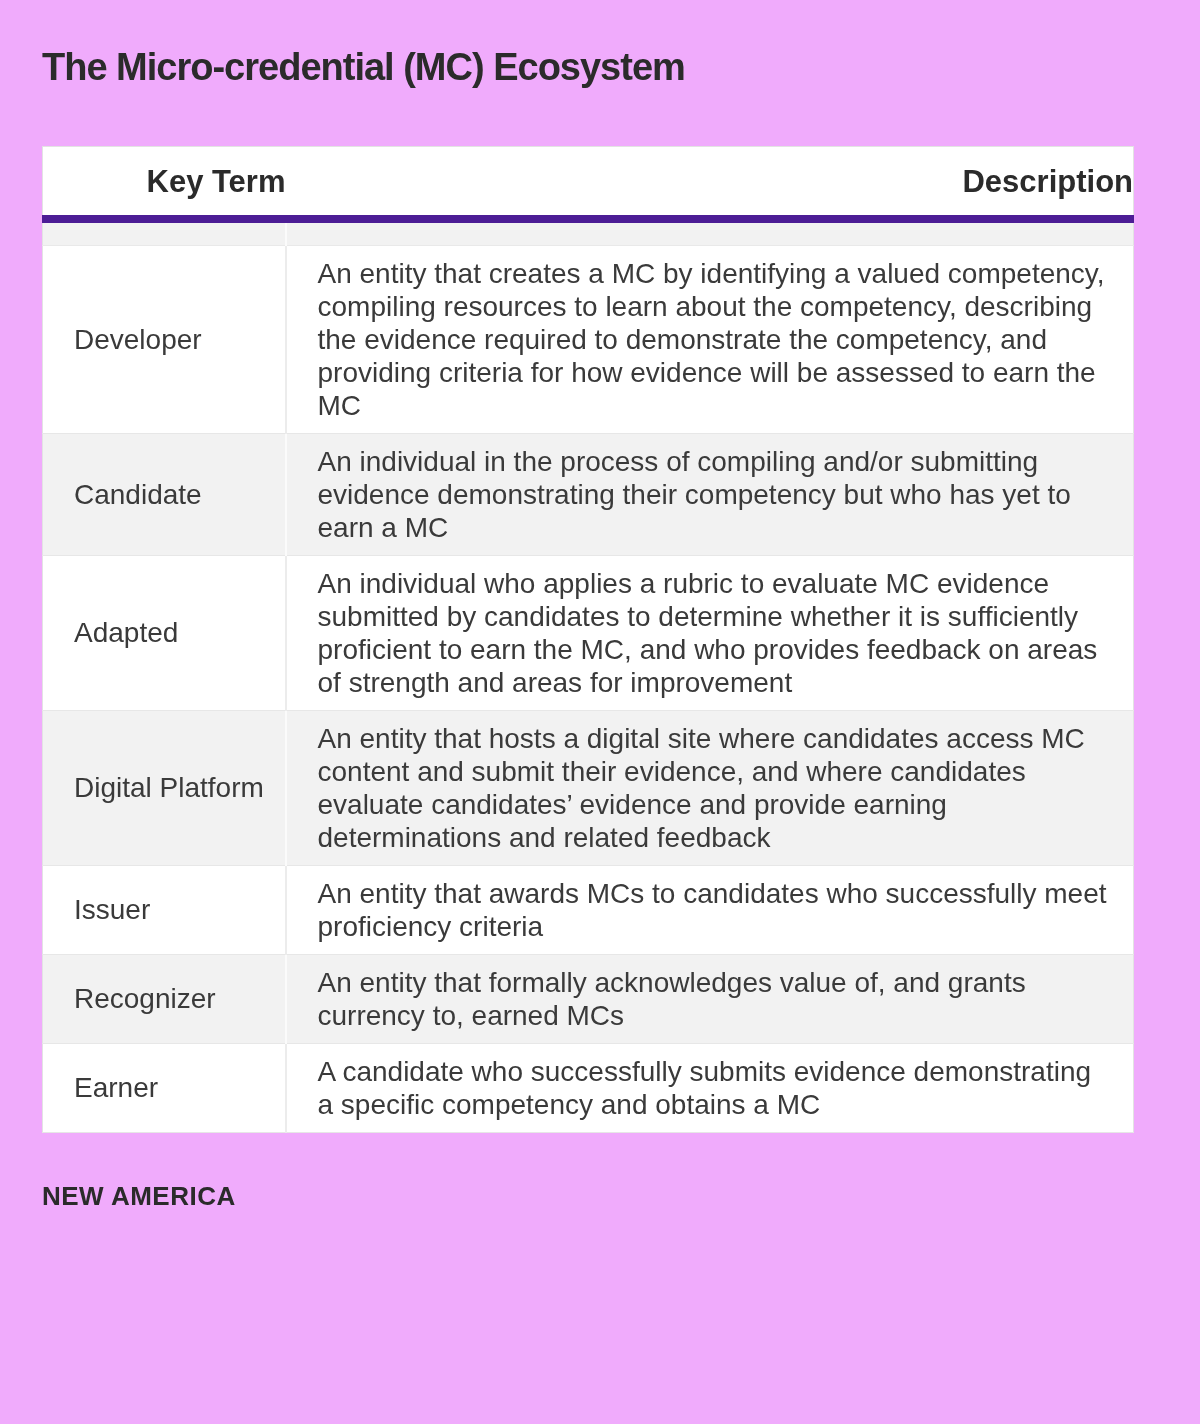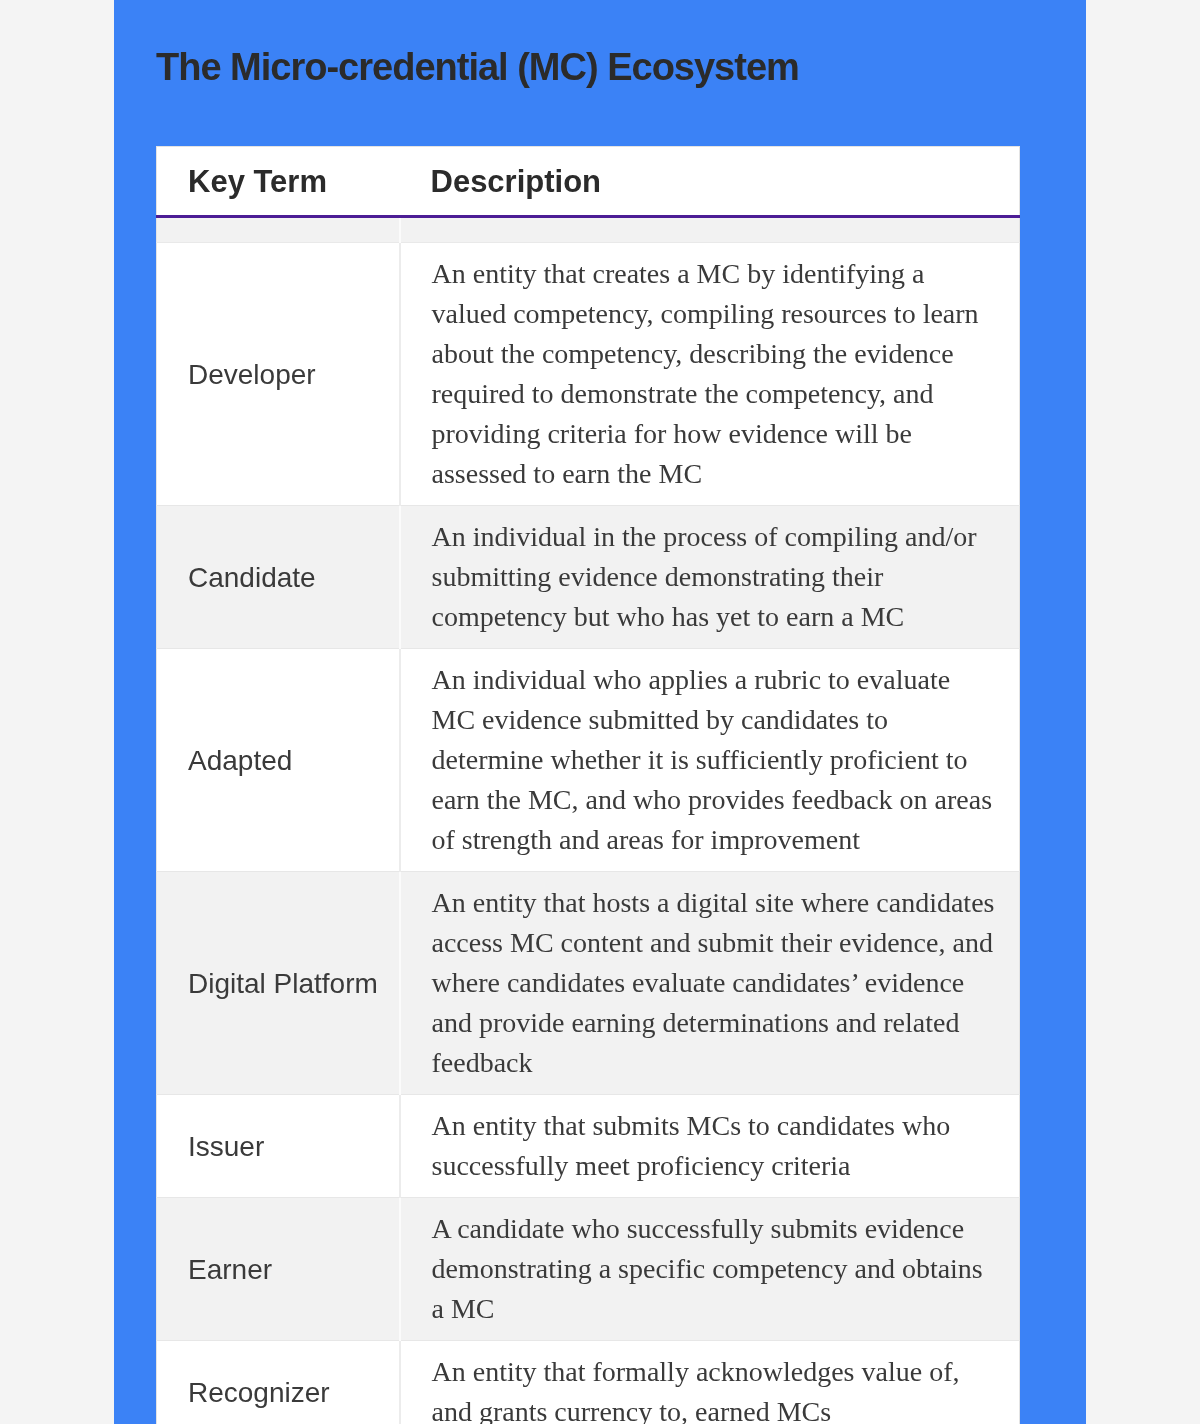--- a/index.html
+++ b/index.html
@@ -4,49 +4,49 @@
 <style>
   * { box-sizing: border-box; }
   html, body { margin: 0; padding: 0; }
   body {
     background: #f4f4f4;
     font-family: "Liberation Sans", sans-serif;
     color: #3a3a3a;
   }
   .page {
     position: relative;
-    width: 972px;
+    width: 1200px;
     height: 1424px;
     margin: 0 auto;
-    background: #3b82f6;
+    background: #f0abfc;
     padding: 45px 66px 0 42px;
     overflow: hidden;
   }
   .page-title {
     margin: 0 0 57px 0;
     font-size: 38px;
     line-height: 44px;
     font-weight: bold;
     letter-spacing: -1px;
     color: #2b2b2b;
   }
   table.ecosystem-table {
     width: 100%;
     border-collapse: collapse;
     background: #ffffff;
     border: 1px solid #e3e3e3;
   }
   thead th {
-    text-align: left;
+    text-align: right;
     background: #ffffff;
     font-size: 31px;
     font-weight: bold;
     color: #2b2b2b;
     padding: 17px 0 15px 31px;
-    border-bottom: 3px solid #4c1d95;
+    border-bottom: 8px solid #4c1d95;
   }
   thead tr.spacer td {
     height: 26px;
     background: #f2f2f2;
     padding: 0;
     border-bottom: 1px solid #e9e9e9;
   }
   thead tr.spacer td:first-child {
     border-right: 2px solid #fbfbfb;
   }
@@ -60,22 +60,21 @@
   }
   td.term {
     width: 243px;
     padding: 10px 12px 10px 31px;
     line-height: 35px;
     border-right: 2px solid #ececec;
   }
   tbody tr:nth-child(even) td.term { border-right-color: #fbfbfb; }
   td.desc {
     padding: 11px 24px 11px 31px;
-    line-height: 40px;
-    font-family: Liberation Serif, serif;
+    line-height: 33px;
   }
   .attribution {
     margin-top: 37px;
     max-width: 1105px;
     font-size: 27px;
     line-height: 38px;
     color: #3a3a3a;
   }
   .brand {
     margin-top: 48px;
@@ -119,31 +118,31 @@
     <td class="desc">An individual who applies a rubric to evaluate MC evidence submitted by candidates to determine whether it is sufficiently proficient to earn the MC, and who provides feedback on areas of strength and areas for improvement</td>
   </tr>
 
   <tr>
     <td class="term">Digital Platform</td>
     <td class="desc">An entity that hosts a digital site where candidates access MC content and submit their evidence, and where candidates evaluate candidates’ evidence and provide earning determinations and related feedback</td>
   </tr>
 
   <tr>
     <td class="term">Issuer</td>
-    <td class="desc">An entity that submits MCs to candidates who successfully meet proficiency criteria</td>
+    <td class="desc">An entity that awards MCs to candidates who successfully meet proficiency criteria</td>
+  </tr>
+
+  <tr>
+    <td class="term">Recognizer</td>
+    <td class="desc">An entity that formally acknowledges value of, and grants currency to, earned MCs</td>
   </tr>
 
   <tr>
     <td class="term">Earner</td>
     <td class="desc">A candidate who successfully submits evidence demonstrating a specific competency and obtains a MC</td>
-  </tr>
-
-  <tr>
-    <td class="term">Recognizer</td>
-    <td class="desc">An entity that formally acknowledges value of, and grants currency to, earned MCs</td>
   </tr>
 </tbody>
   </table>
 
 
   <div class="brand">NEW AMERICA</div>
 
 </div>
 
 </body></html>

